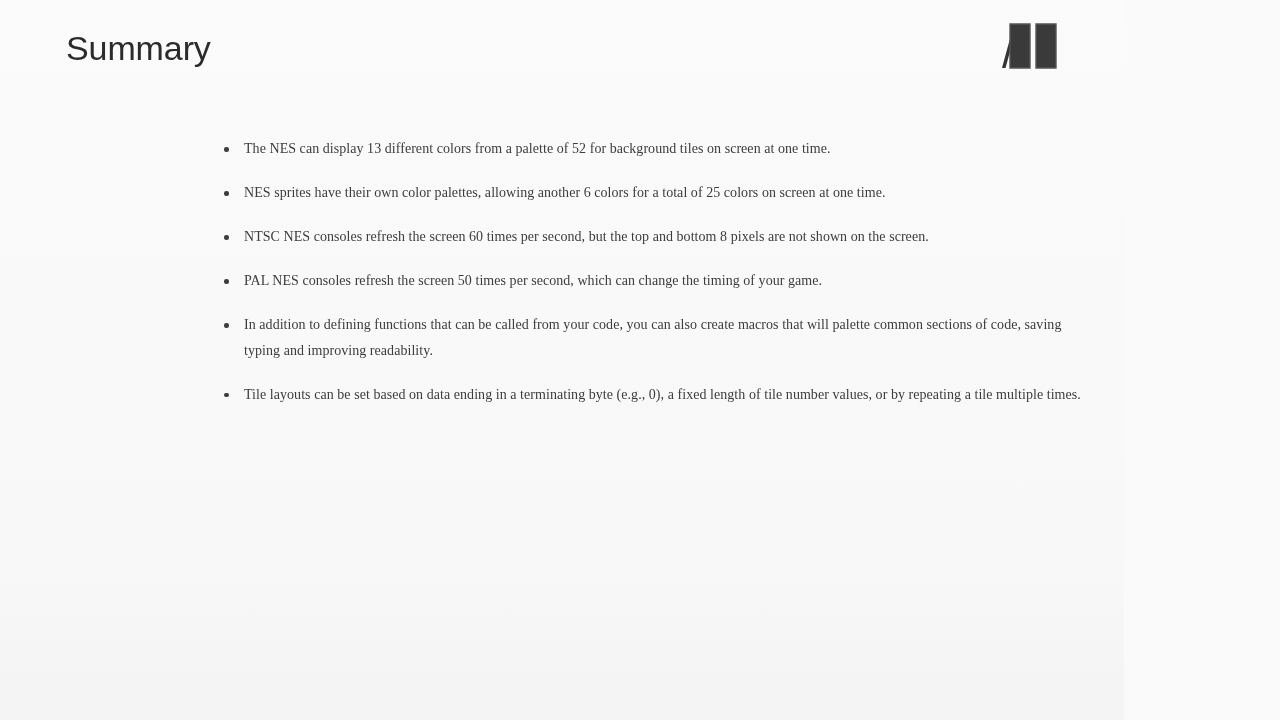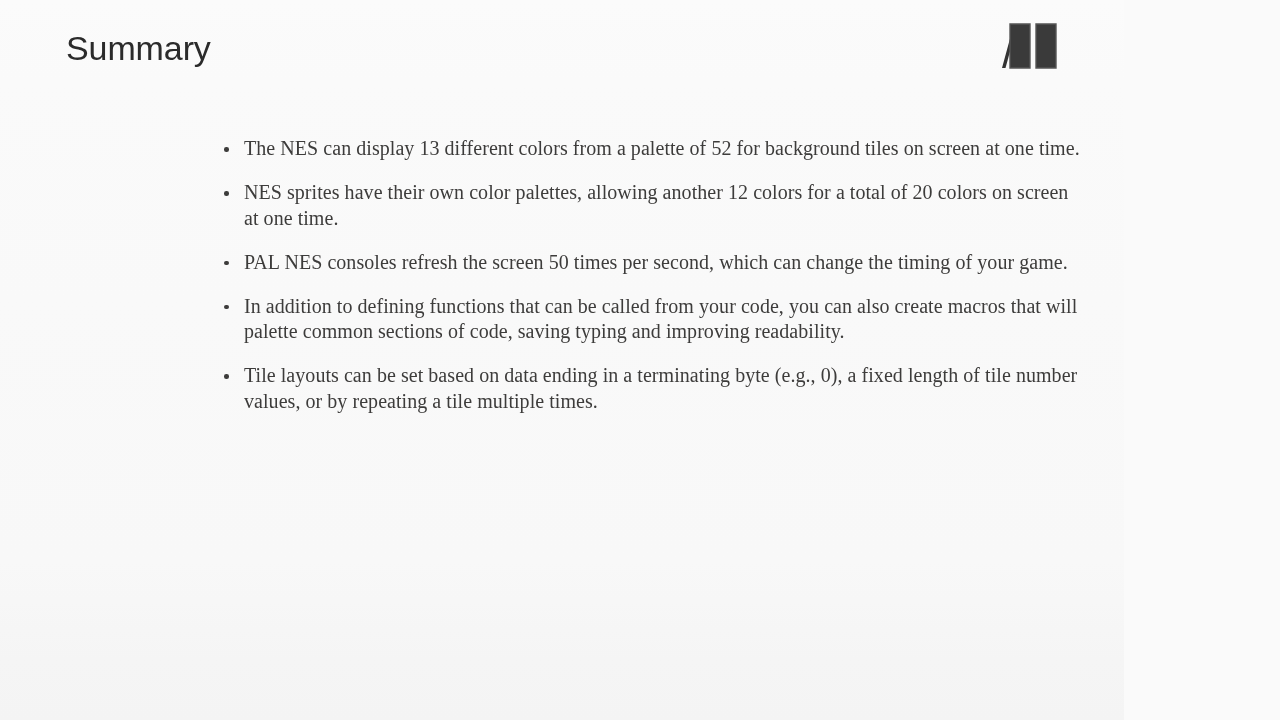--- a/index.html
+++ b/index.html
@@ -74,21 +74,21 @@
     list-style: none;
     margin: 0;
     padding: 0;
   }
 
   li.bullet {
     position: relative;
     padding-left: 22px;
     margin: 0 0 18.5px 0;
     font-family: "Liberation Serif", "DejaVu Serif", serif;
-    font-size: 20px;
+    font-size: 14px;
     line-height: 25.5px;
     color: #3d3c3b;
     text-align: left;
     letter-spacing: 0.05px;
   }
   li.bullet:last-child {
     margin-bottom: 16px;
   }
   li.bullet::before {
     content: "";
@@ -115,20 +115,21 @@
 
       <polygon points="10,2 30,2 30,46 10,46" fill="#3a3a3a" stroke="#555555" stroke-width="1.4"></polygon>
 
       <polygon points="36,2 56,2 56,46 36,46" fill="#3a3a3a" stroke="#555555" stroke-width="1.4"></polygon>
     </svg>
   </div>
 
   <div class="content">
     <ul class="bullets">
       <li class="bullet">The NES can display 13 different colors from a palette of 52 for background tiles on screen at one time.</li>
-      <li class="bullet">NES sprites have their own color palettes, allowing another 12 colors for a total of 20 colors on screen at one time.</li>
+      <li class="bullet">NES sprites have their own color palettes, allowing another 6 colors for a total of 25 colors on screen at one time.</li>
+      <li class="bullet">NTSC NES consoles refresh the screen 60 times per second, but the top and bottom 8 pixels are not shown on the screen.</li>
       <li class="bullet">PAL NES consoles refresh the screen 50 times per second, which can change the timing of your game.</li>
       <li class="bullet">In addition to defining functions that can be called from your code, you can also create macros that will palette common sections of code, saving typing and improving readability.</li>
       <li class="bullet">Tile layouts can be set based on data ending in a terminating byte (e.g., 0), a fixed length of tile number values, or by repeating a tile multiple times.</li>
     </ul>
   </div>
 
 </div>
 
 </body></html>

